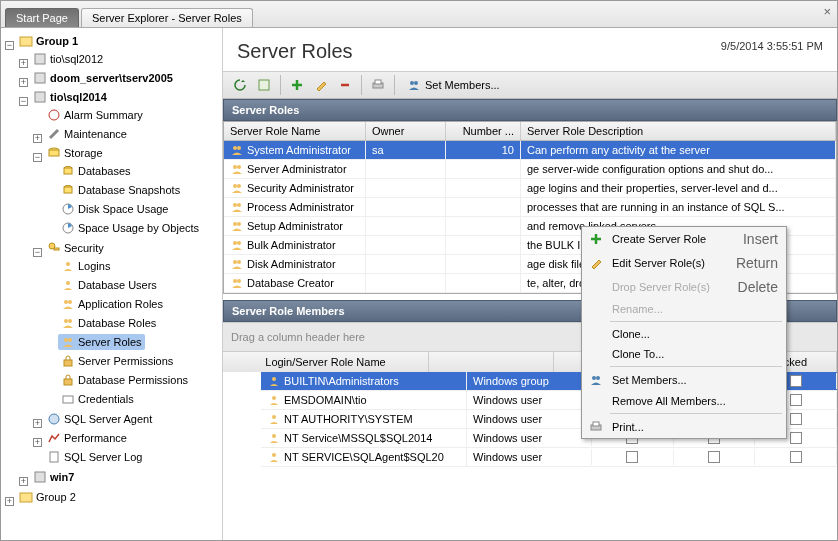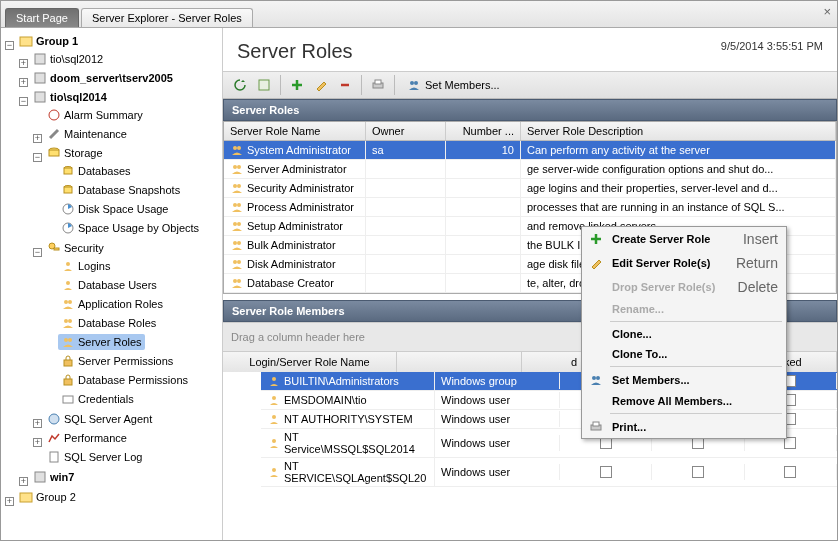--- a/index.html
+++ b/index.html
@@ -35,34 +35,34 @@
 .grid-row { display: flex; border-bottom: 1px solid #eee; }
 .grid-row.sel { background: #3a6fcf; color: #fff; }
 .grid-row .cell { padding: 2px 6px; border-right: 1px solid #eee; overflow: hidden; text-overflow: ellipsis; white-space: nowrap; display: flex; align-items: center; gap: 3px; }
 .col-name { width: 142px; }
 .col-owner { width: 80px; }
 .col-num { width: 75px; text-align: right; justify-content: flex-end; }
 .col-desc { flex: 1; }
 .groupbar { background: #e8e8e8; color: #888; padding: 8px; border-top: 1px solid #ccc; border-bottom: 1px solid #ccc; }
 .members-head { display: flex; background: linear-gradient(#f5f5f5,#e5e5e5); }
 .members-head .col { padding: 4px 6px; border-right: 1px solid #ccc; text-align: center; }
-.mcol-login { width: 174px; text-align: left; }
+.mcol-login { width: 206px; text-align: left; }
 .mcol-w { width: 125px; text-align: left; }
 .mcol-c { flex: 1; }
 .members-body { overflow: auto; }
 .members-row { display: flex; border-bottom: 1px solid #eee; align-items: center; margin-left: 38px; }
 .members-row.sel { background: #3a6fcf; color: #fff; }
 .members-row .cell { padding: 2px 6px; border-right: 1px solid #eee; display: flex; align-items: center; gap: 3px; }
 .chk { width: 12px; height: 12px; border: 1px solid #888; background: #fff; display: inline-block; }
 .ctx-menu { position: absolute; left: 358px; top: 198px; width: 206px; background: #f4f4f4; border: 1px solid #999; box-shadow: 2px 2px 4px rgba(0,0,0,0.3); z-index: 100; }
 .ctx-item { display: flex; align-items: center; padding: 4px 8px 4px 4px; gap: 6px; cursor: pointer; }
 .ctx-item.disabled { color: #aaa; cursor: default; }
 .ctx-sep { height: 1px; background: #ccc; margin: 2px 4px 2px 28px; }
 .ctx-ico { width: 20px; display: flex; justify-content: center; }
-.ctx-label { flex: 1; font-weight: bold; }
+.ctx-label { flex: 1; }
 .ctx-short { color: #666; font-size: 14px; }
 </style>
 </head>
 <body>
 
 <div class="tabbar">
   <div class="tab active">Start Page</div>
   <div class="tab">Server Explorer - Server Roles</div>
   <span class="close-x">×</span>
 </div>

